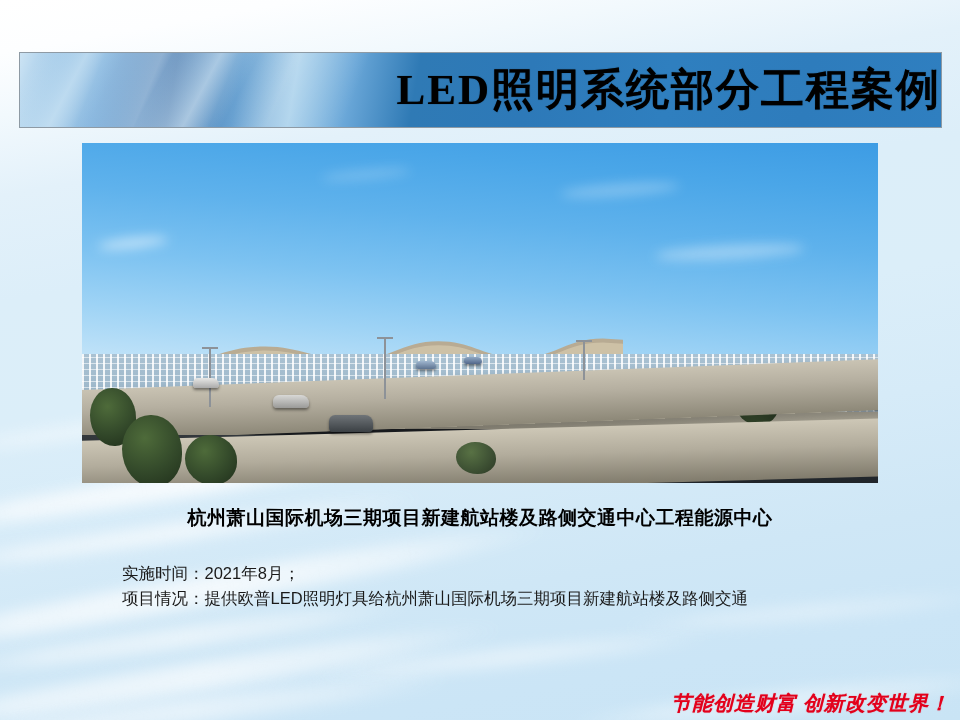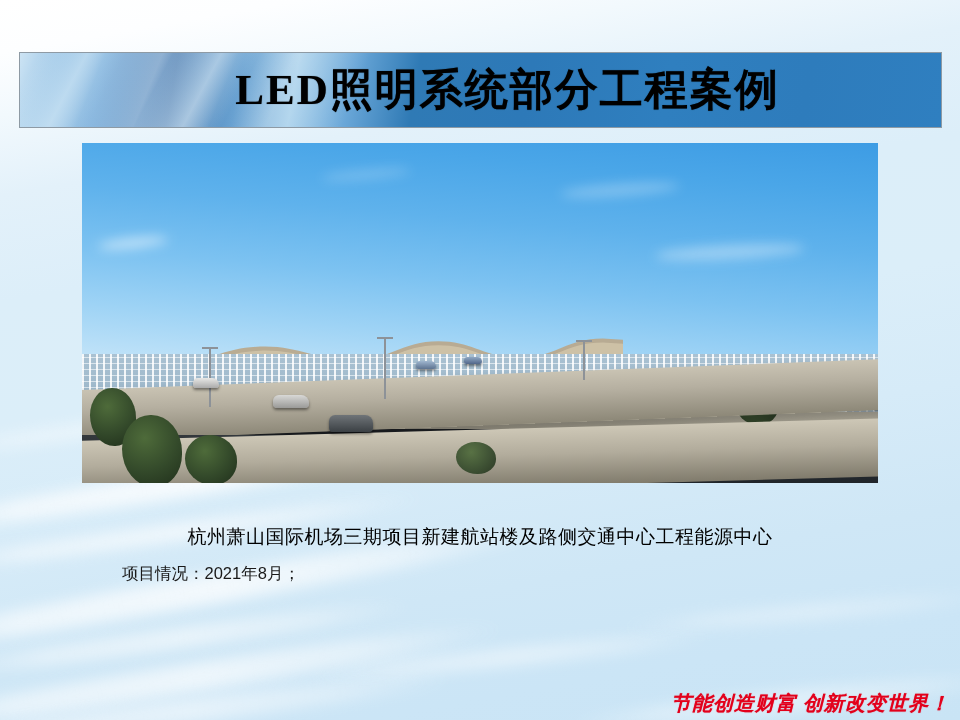--- a/index.html
+++ b/index.html
@@ -90,21 +90,21 @@
         #9ecbe9 30%,
         #6aa7d8 36%,
         #2f7ab5 43%,
         #2d79b8 55%,
         #2f7fbf 70%,
         #2e7cbc 85%,
         #2f7fc0 100%);
     overflow: hidden;
     display: flex;
     align-items: center;
-    justify-content: center;
+    justify-content: flex-end;
   }
   .banner-title {
     position: relative;
     font-family: "Liberation Serif", "DejaVu Serif", serif;
     font-weight: bold;
     font-size: 43px;
     letter-spacing: 2px;
     color: #000000;
     white-space: nowrap;
     padding-left: 54px;
@@ -228,25 +228,24 @@
   .p2 { left: 38%; top: 57%; height: 62px; }
   .p3 { left: 63%; top: 58%; height: 40px; }
 
   
   .caption {
     position: absolute;
     left: 0; right: 0;
     top: 505px;
     text-align: center;
     font-family: "Liberation Sans", "DejaVu Sans", sans-serif;
-    font-weight: normal;
+    font-weight: bold;
     font-size: 19px;
     color: #000;
     letter-spacing: .5px;
-    margin-top: 19px;
   }
   .body-block {
     position: absolute;
     left: 95px;
     top: 561px;
     width: 760px;
     font-size: 16.5px;
     line-height: 25px;
     color: #1a1a1a;
   }
@@ -335,18 +334,19 @@
       <div class="tree t1"></div>
       <div class="tree t2"></div>
       <div class="tree t3"></div>
       <div class="tree t9"></div>
     </div>
   </div>
 
   <div class="caption">杭州萧山国际机场三期项目新建航站楼及路侧交通中心工程能源中心</div>
 
   <div class="body-block">
-    <div class="body-line indent">项目情况：2021年8月；</div>
+    <div class="body-line indent">实施时间：2021年8月；</div>
+    <div class="body-line indent">项目情况：提供欧普LED照明灯具给杭州萧山国际机场三期项目新建航站楼及路侧交通</div>
   </div>
 
   <div class="footer-slogan">节能创造财富 创新改变世界！</div>
 
 </div>
 
 </body></html>

